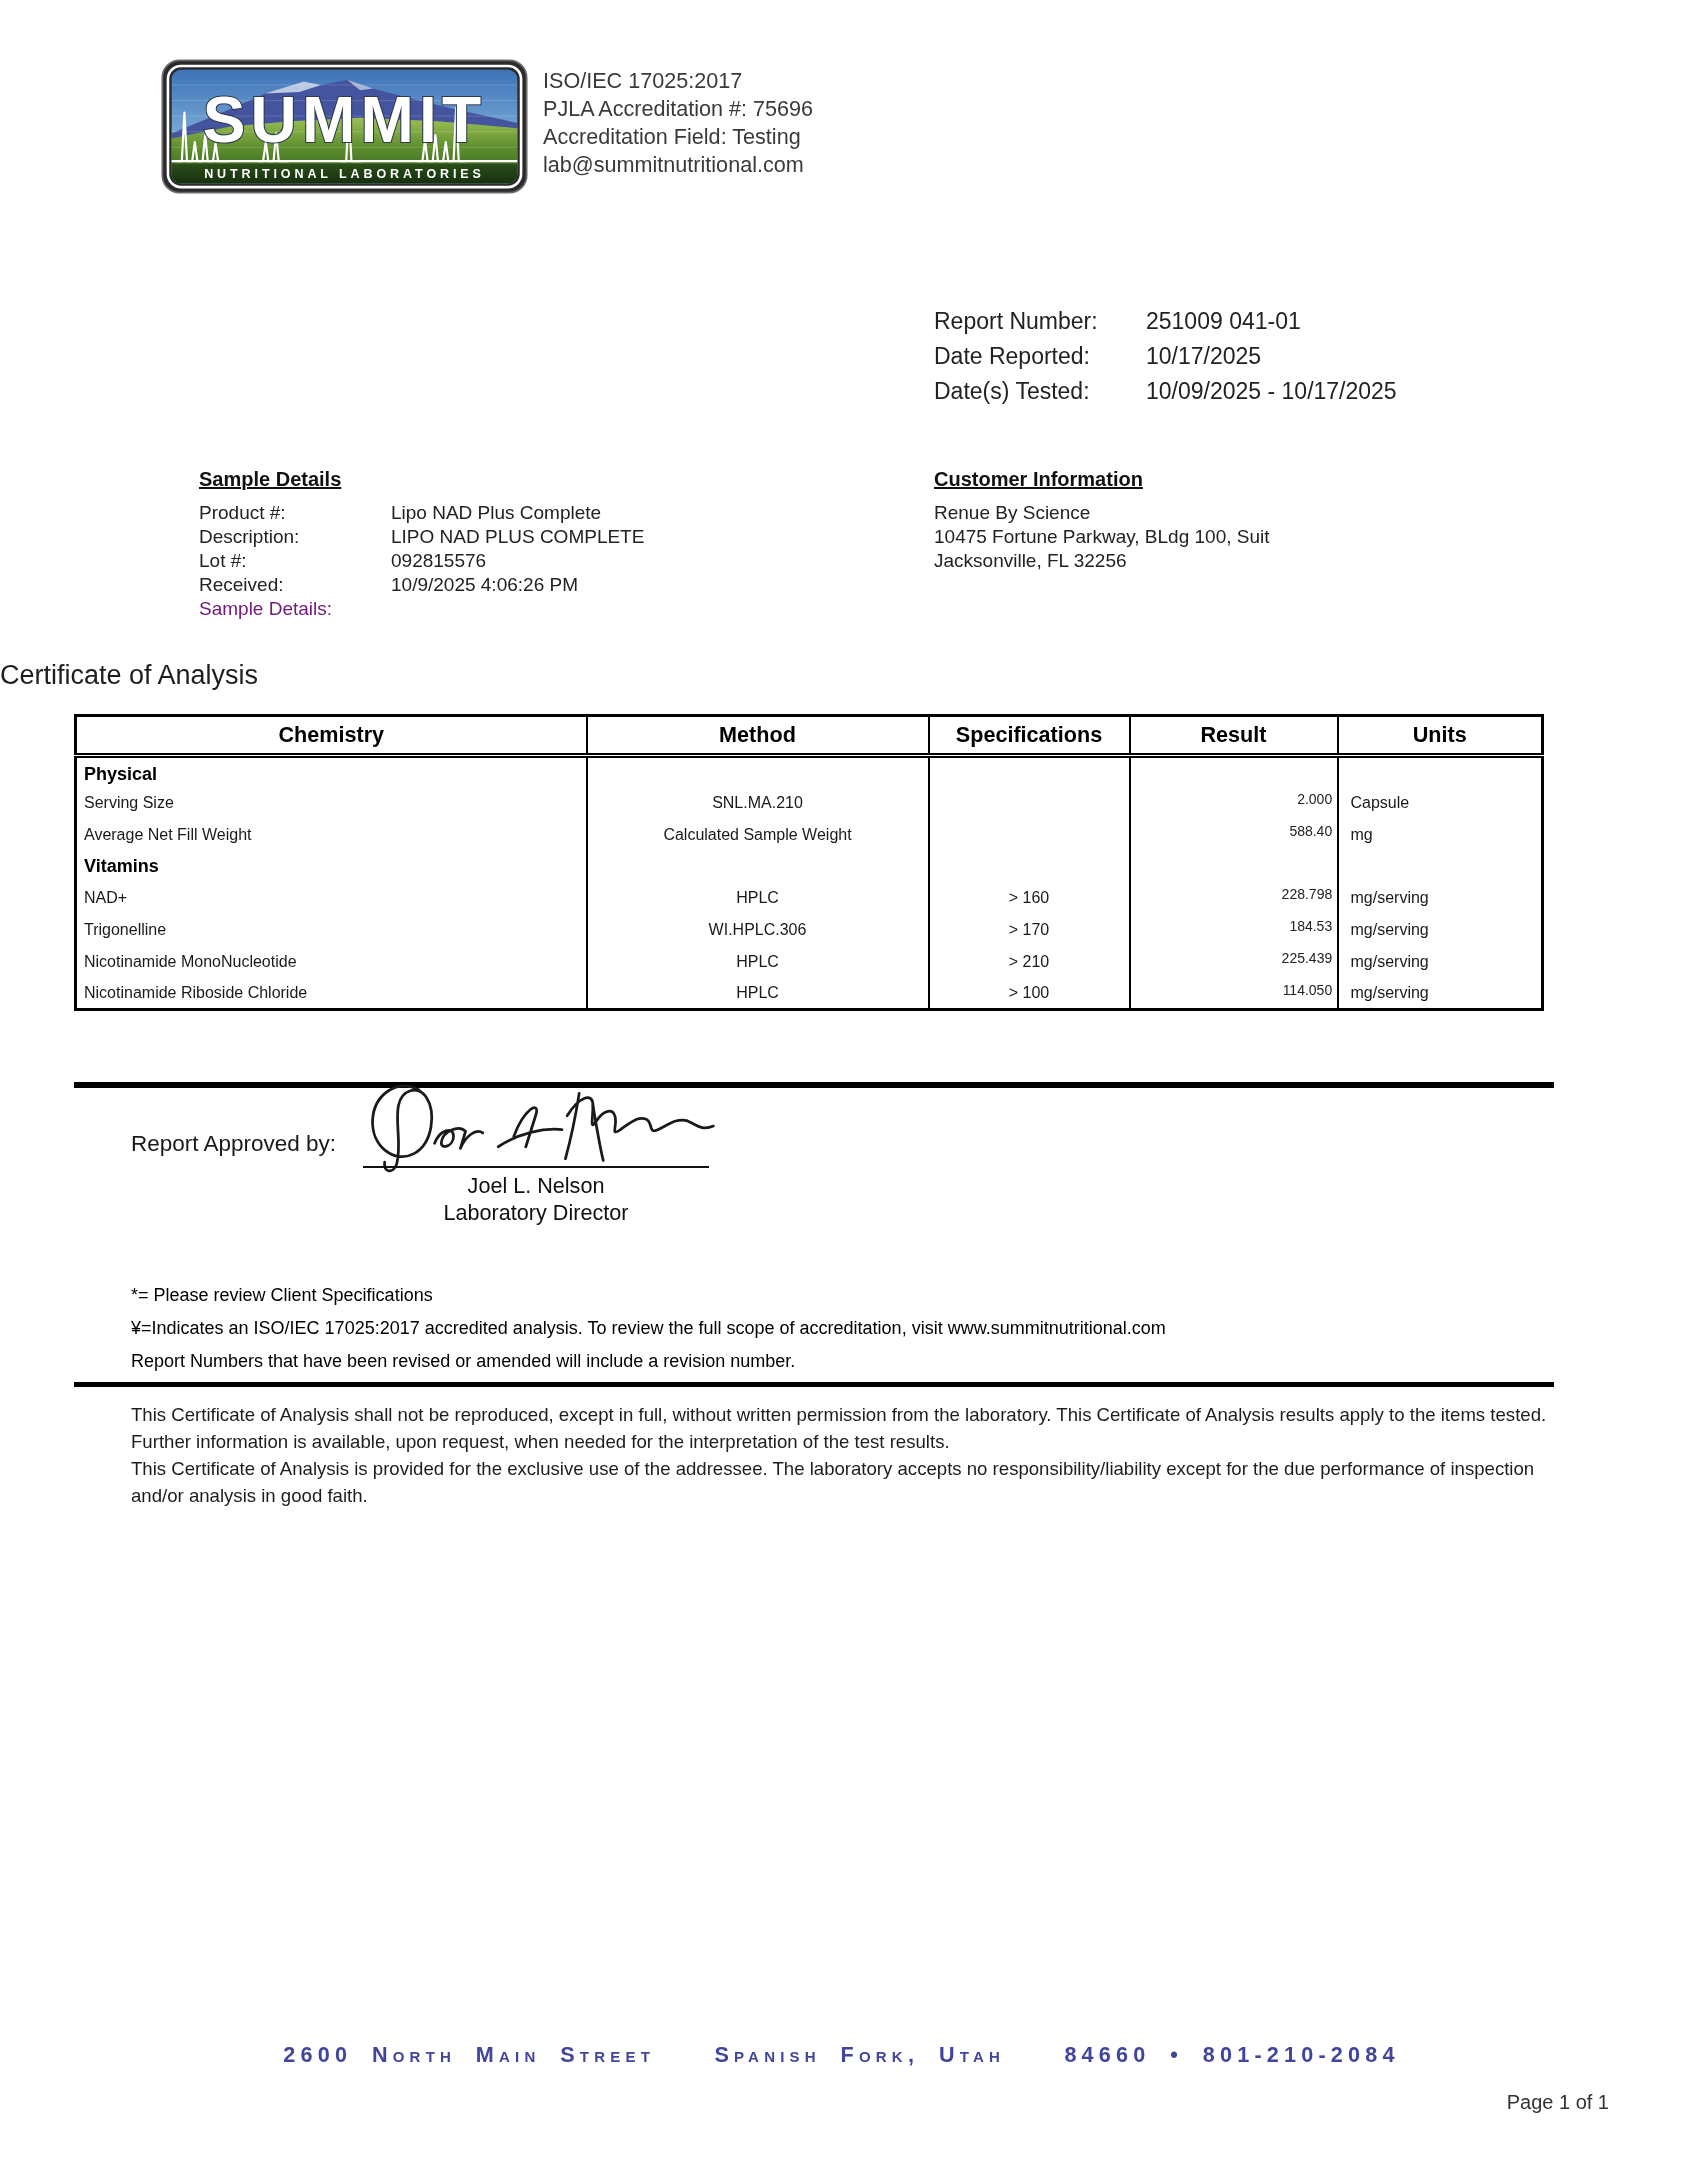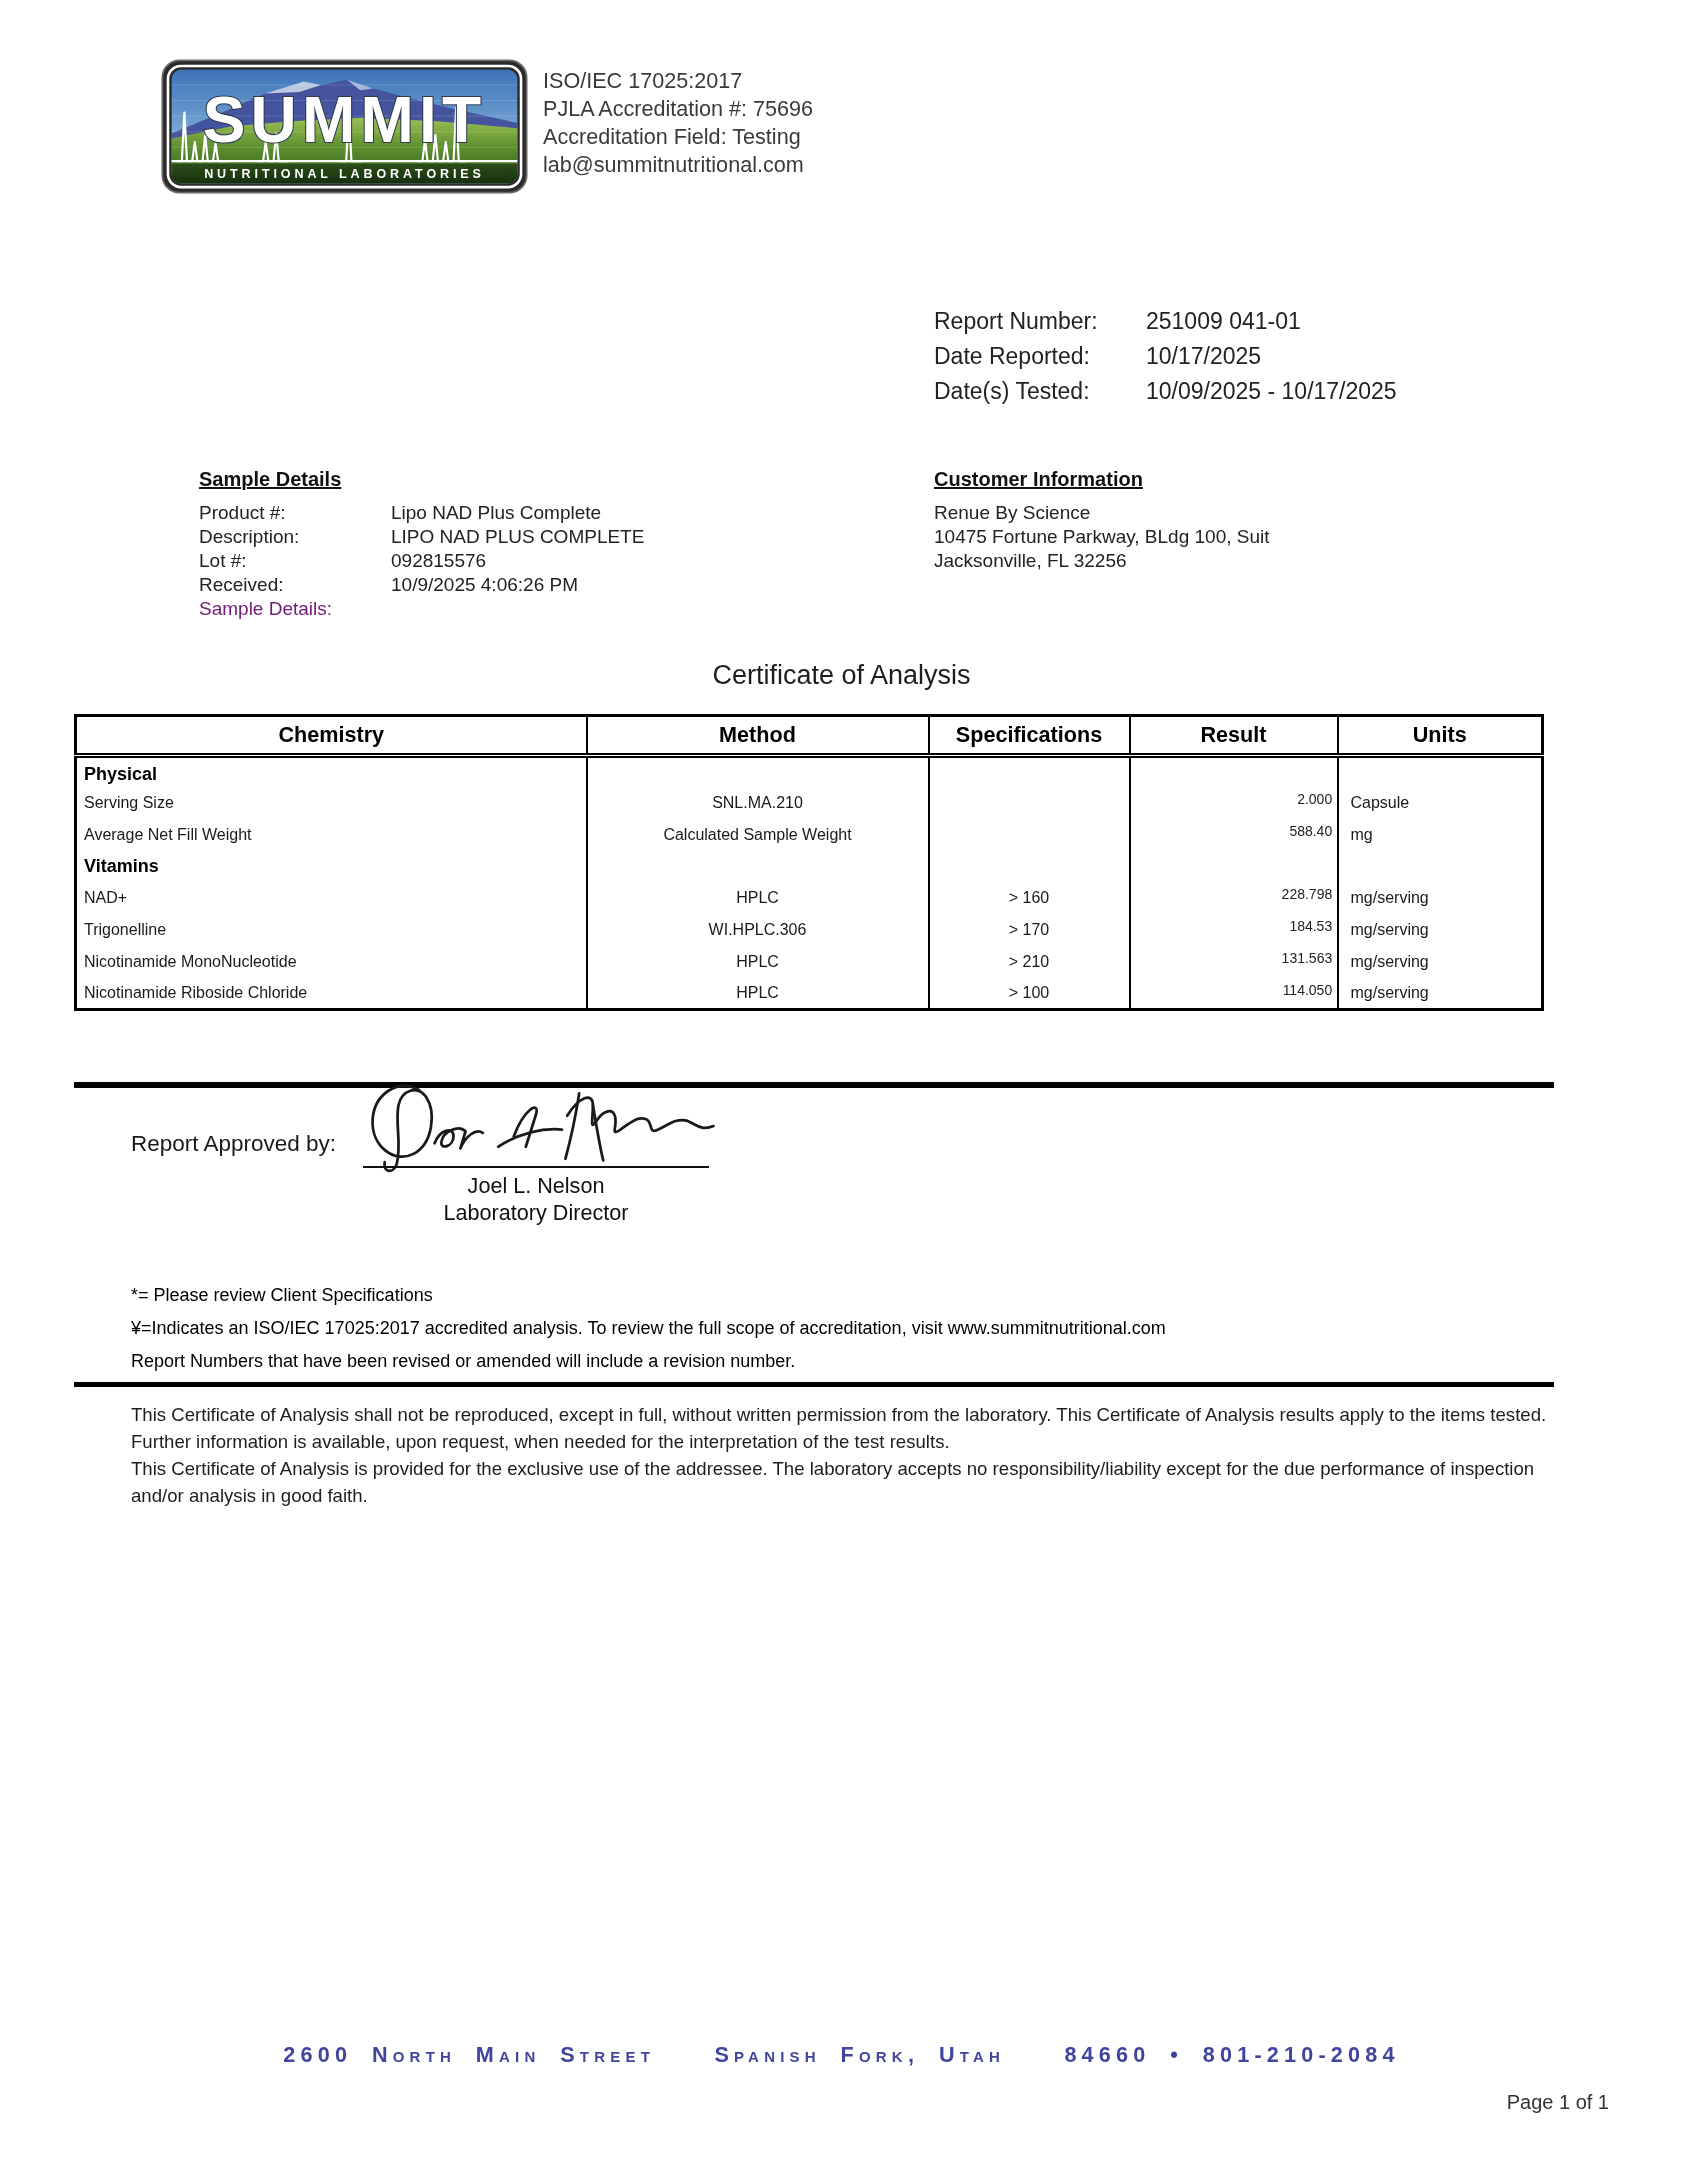--- a/index.html
+++ b/index.html
@@ -28,21 +28,21 @@
   
   .info-block { position: absolute; top: 431px; font-size: 19px; line-height: 24px; color: #222; margin-top: 36px; }
   .info-sample { left: 199px; width: 623px; }
   .info-customer { left: 934px; width: 623px; }
   .info-heading { font-weight: bold; font-size: 20px; text-decoration: underline; margin-bottom: 10.4px; color: #111; }
   .kv { display: flex; }
   .kv .lbl { width: 192px; flex: none; }
   .sample-extra { position: absolute; left: 199px; top: 598px; font-size: 19px; color: #701a75; }
 
   
-  .coa-title { position: absolute; left: 0; top: 660px; width: 100%; text-align: center; font-size: 27px; color: #1e1e1e; }
+  .coa-title { position: absolute; left: 0; top: 660px; width: 100%; text-align: left; font-size: 27px; color: #1e1e1e; }
 
   
   .coa-table-wrap { position: absolute; left: 74px; top: 714px; width: 1467px; }
   table.coa { width: 100%; border-collapse: collapse; table-layout: fixed; border: 3.5px solid #000; }
   table.coa th {
     font-size: 21.6px; font-weight: bold; text-align: center; color: #000;
     height: 40px; border-left: 2.6px solid #000; border-bottom: 5.2px double #000;
   }
   table.coa th:first-child { border-left: none; }
   table.coa td {
@@ -255,21 +255,21 @@
           <td>Trigonelline</td>
           <td class="c-method">WI.HPLC.306</td>
           <td class="c-spec">&gt; 170</td>
           <td class="c-result">184.53</td>
           <td class="c-units">mg/serving</td>
         </tr>
         <tr>
           <td>Nicotinamide MonoNucleotide</td>
           <td class="c-method">HPLC</td>
           <td class="c-spec">&gt; 210</td>
-          <td class="c-result">131.563</td>
+          <td class="c-result">225.439</td>
           <td class="c-units">mg/serving</td>
         </tr>
         <tr>
           <td>Nicotinamide Riboside Chloride</td>
           <td class="c-method">HPLC</td>
           <td class="c-spec">&gt; 100</td>
           <td class="c-result">114.050</td>
           <td class="c-units">mg/serving</td>
         </tr>
       </tbody>

